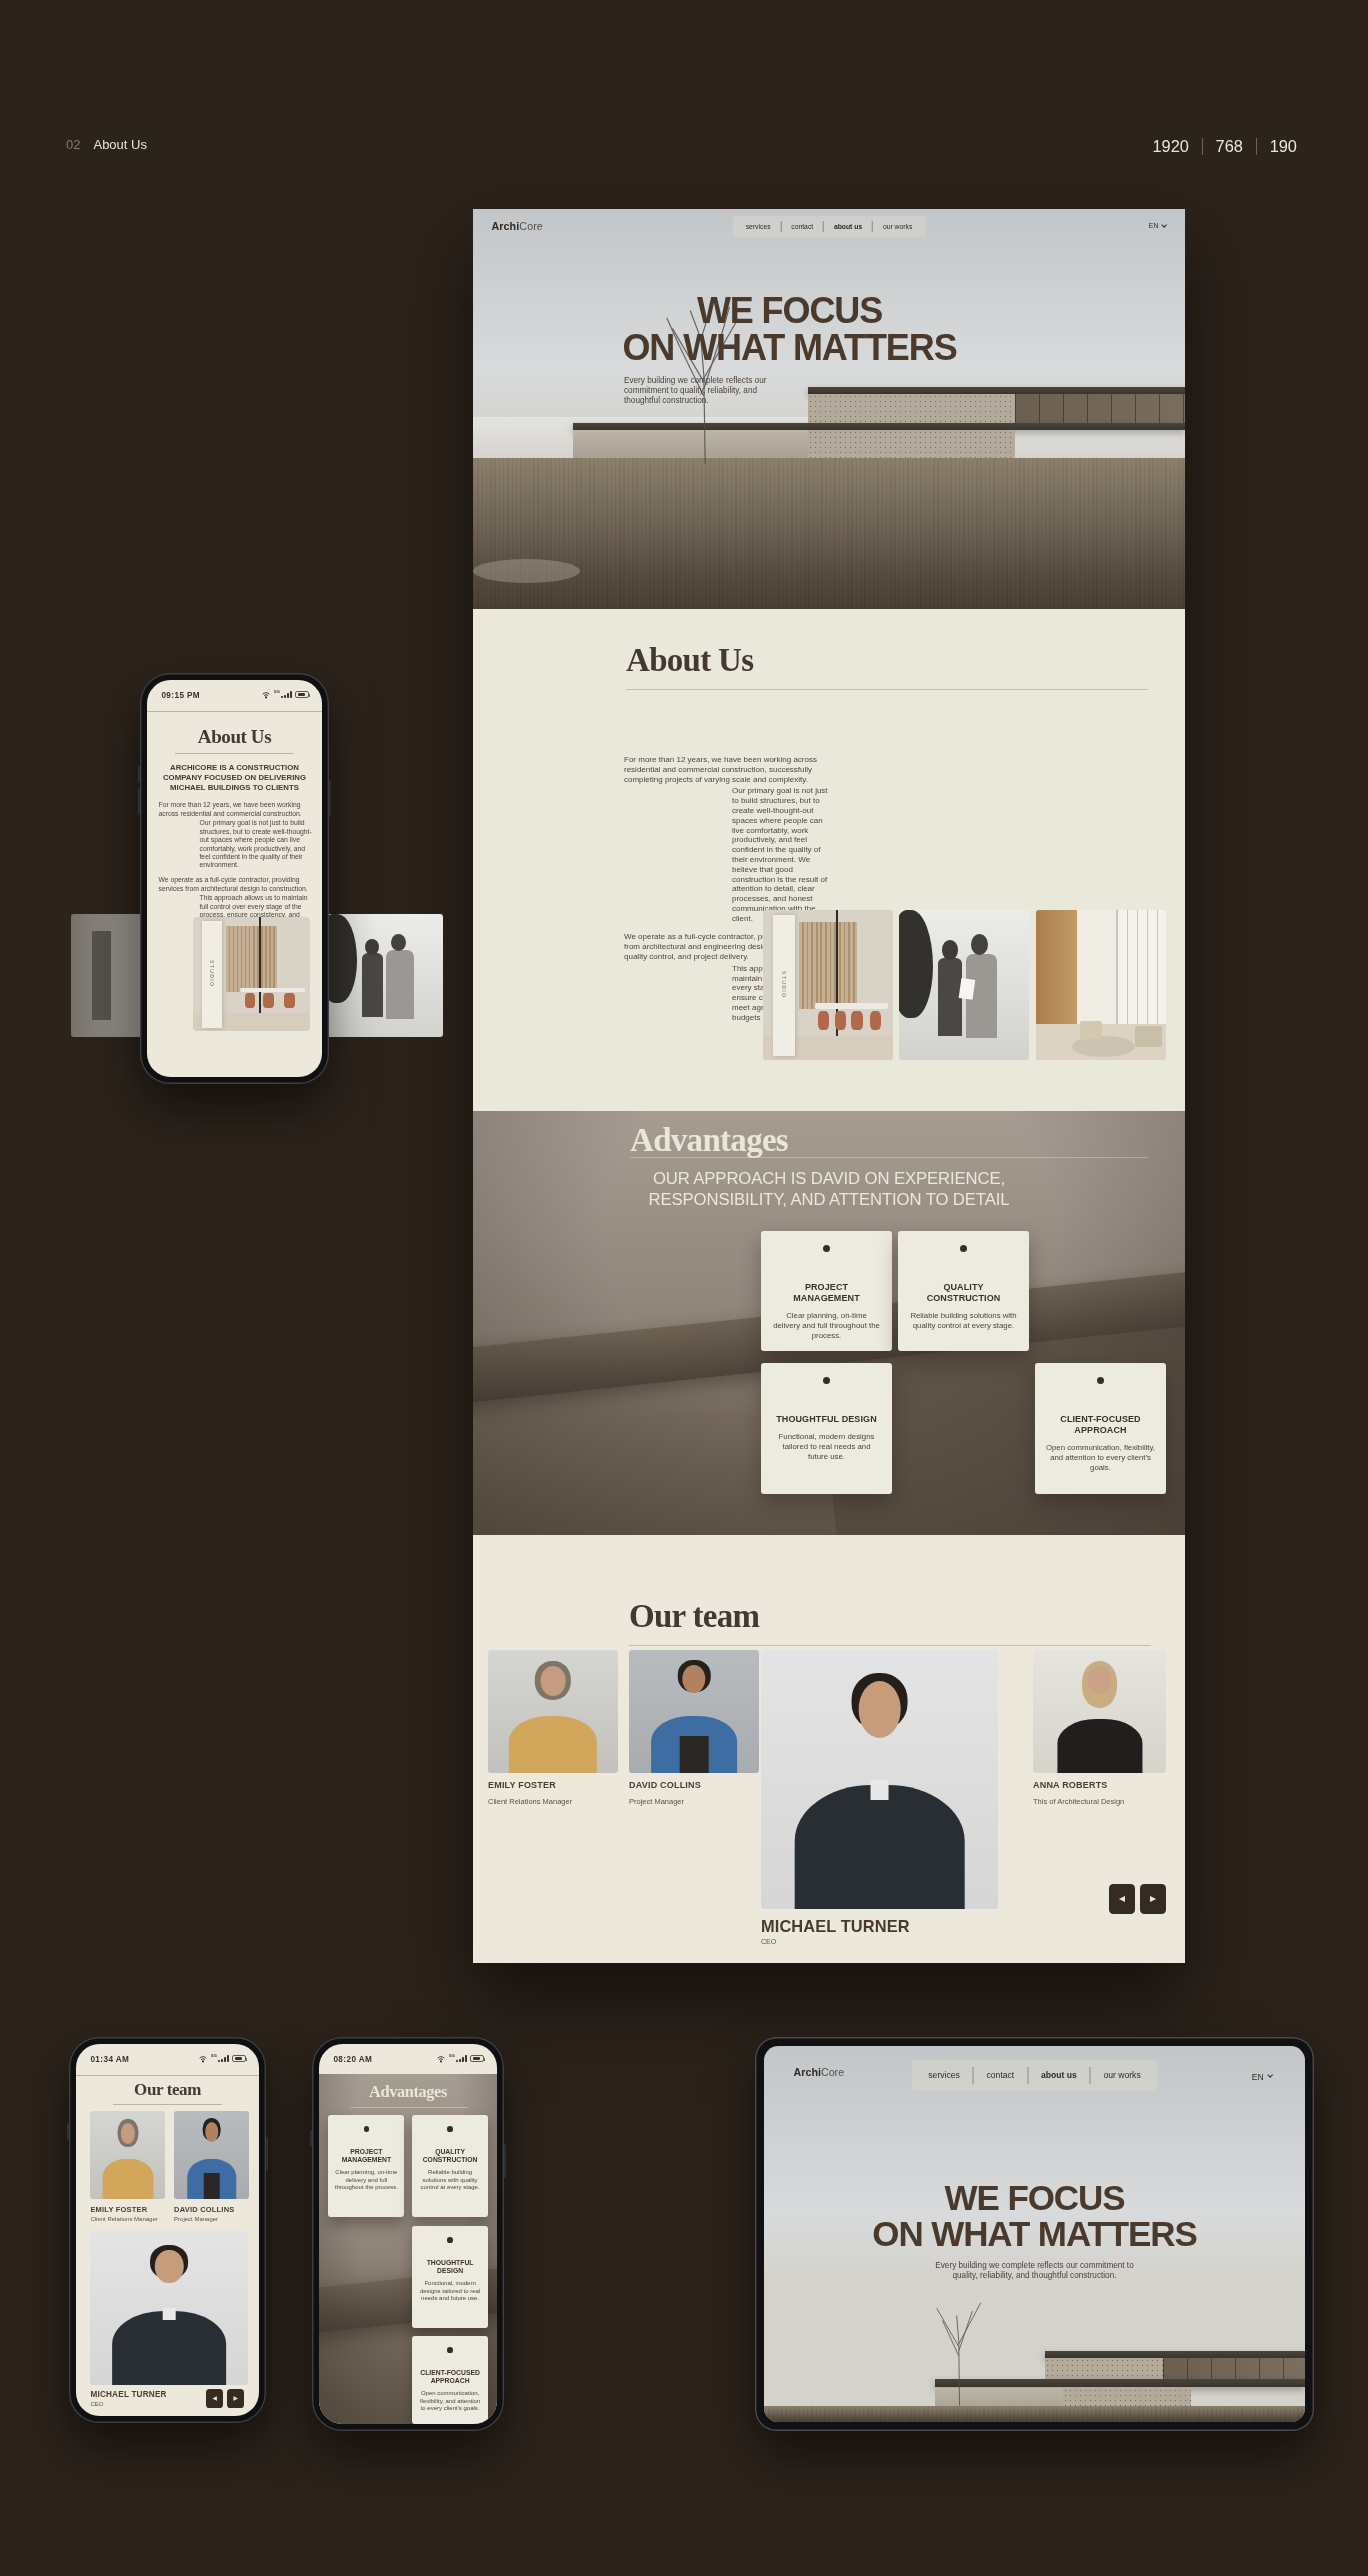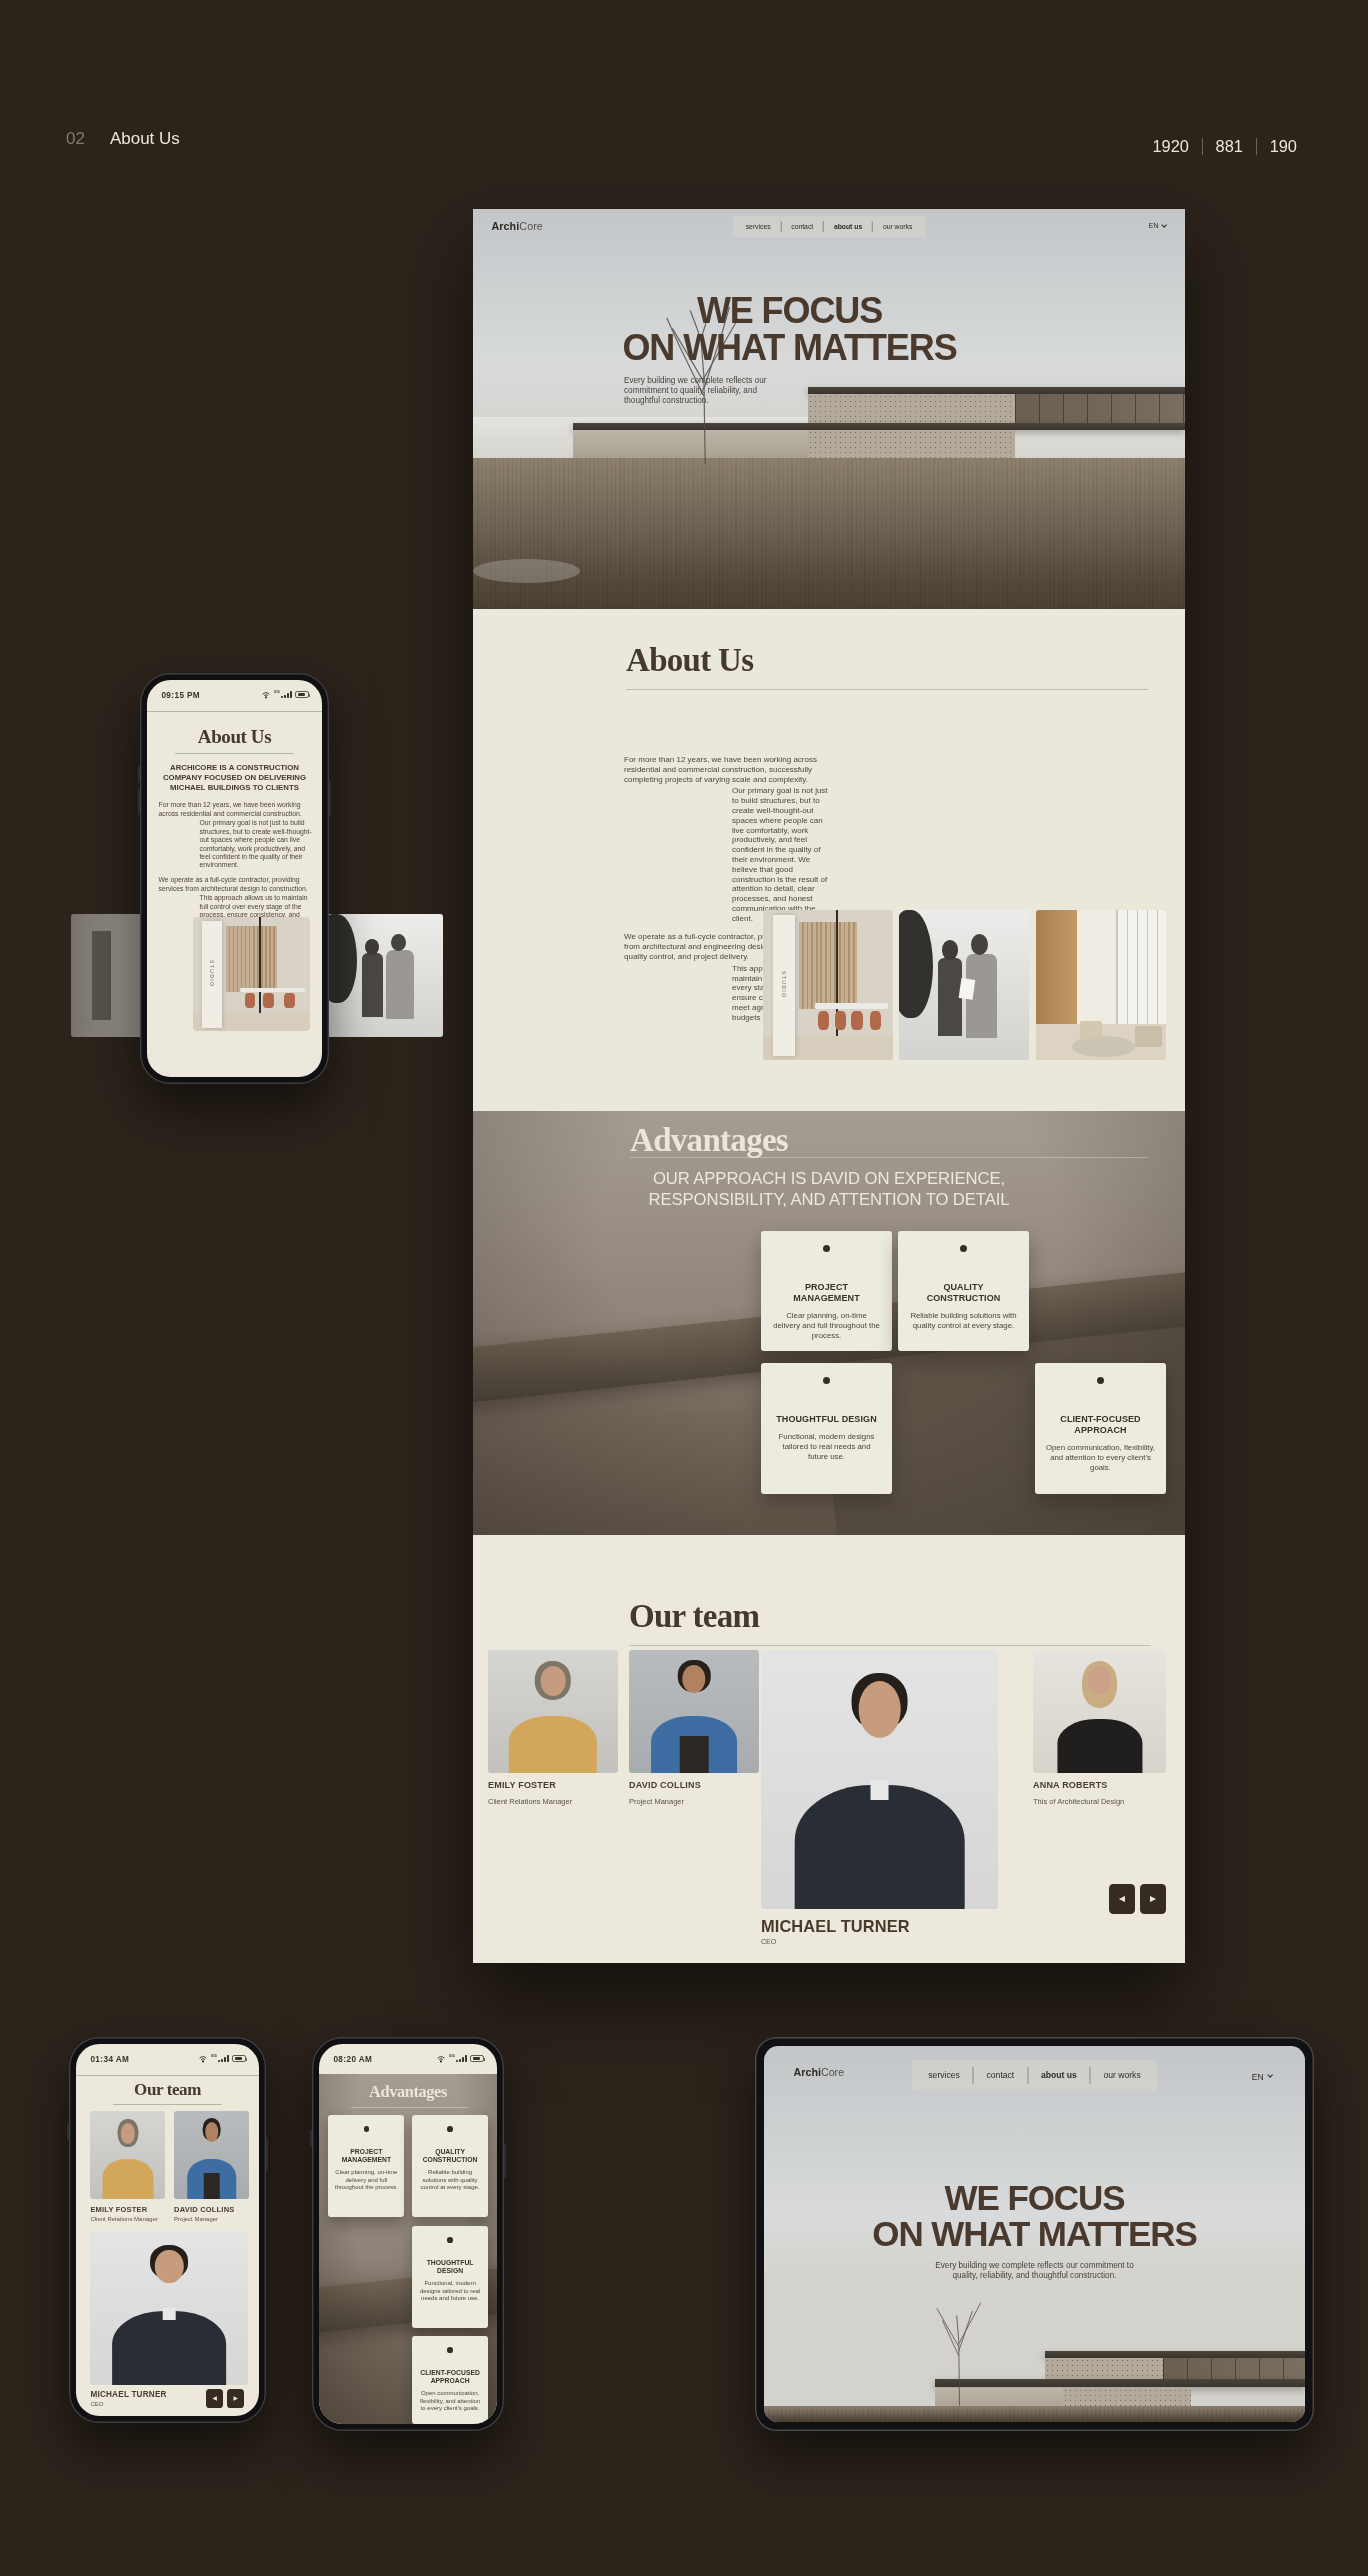--- a/index.html
+++ b/index.html
@@ -2,21 +2,21 @@
 <html style="font-size:11.4px"><head>
 <meta charset="utf-8">
 <style>
 *{margin:0;padding:0;box-sizing:border-box}
 html,body{width:1368px;height:2576px}
 body{position:relative;background:#2c231b;font-family:"Liberation Sans",sans-serif;overflow:hidden}
 .abs{position:absolute}
 .serif{font-family:"Liberation Serif",serif}
 
 
-.page-label{position:absolute;top:129px;left:66px;display:flex;gap:25px;font-size:17px;color:#ece6d8}
+.page-label{position:absolute;top:137px;left:66px;display:flex;gap:13px;font-size:13px;color:#ece6d8}
 .page-label .idx{color:#83796e}
 .bp-list{position:absolute;top:137px;right:71px;display:flex;gap:13px;align-items:center;font-size:16.4px;color:#ece6d8}
 .bp-sep{width:0.7px;height:17px;background:#6d6459}
 
 
 .desktop{position:absolute;left:473px;top:209px;width:712px;height:1754px;background:#eae7db;box-shadow:0 36px 71px rgba(0,0,0,.55)}
 
 
 .hero{position:relative;width:100%;height:400px;overflow:hidden;background:linear-gradient(180deg,#c3c6c8,#d8dadb 40%,#d4d2cc 58%)}
 .haze{position:absolute;left:0;right:0;top:52%;height:12%;background:linear-gradient(180deg,rgba(255,255,255,.35),rgba(255,255,255,0))}
@@ -174,21 +174,21 @@
 </head>
 <body>
 
 <div class="page-label">
   <span class="idx">02</span>
   <span>About Us</span>
 </div>
 <div class="bp-list">
   <span>1920</span>
   <i class="bp-sep"></i>
-  <span>881</span>
+  <span>768</span>
   <i class="bp-sep"></i>
   <span>190</span>
 </div>
 
 <section class="desktop">
 
   <div class="hero">
     <div class="haze"></div>
 
     <div class="abs fascia" style="left:335px;right:0;top:178px;height:7.1px"></div>

